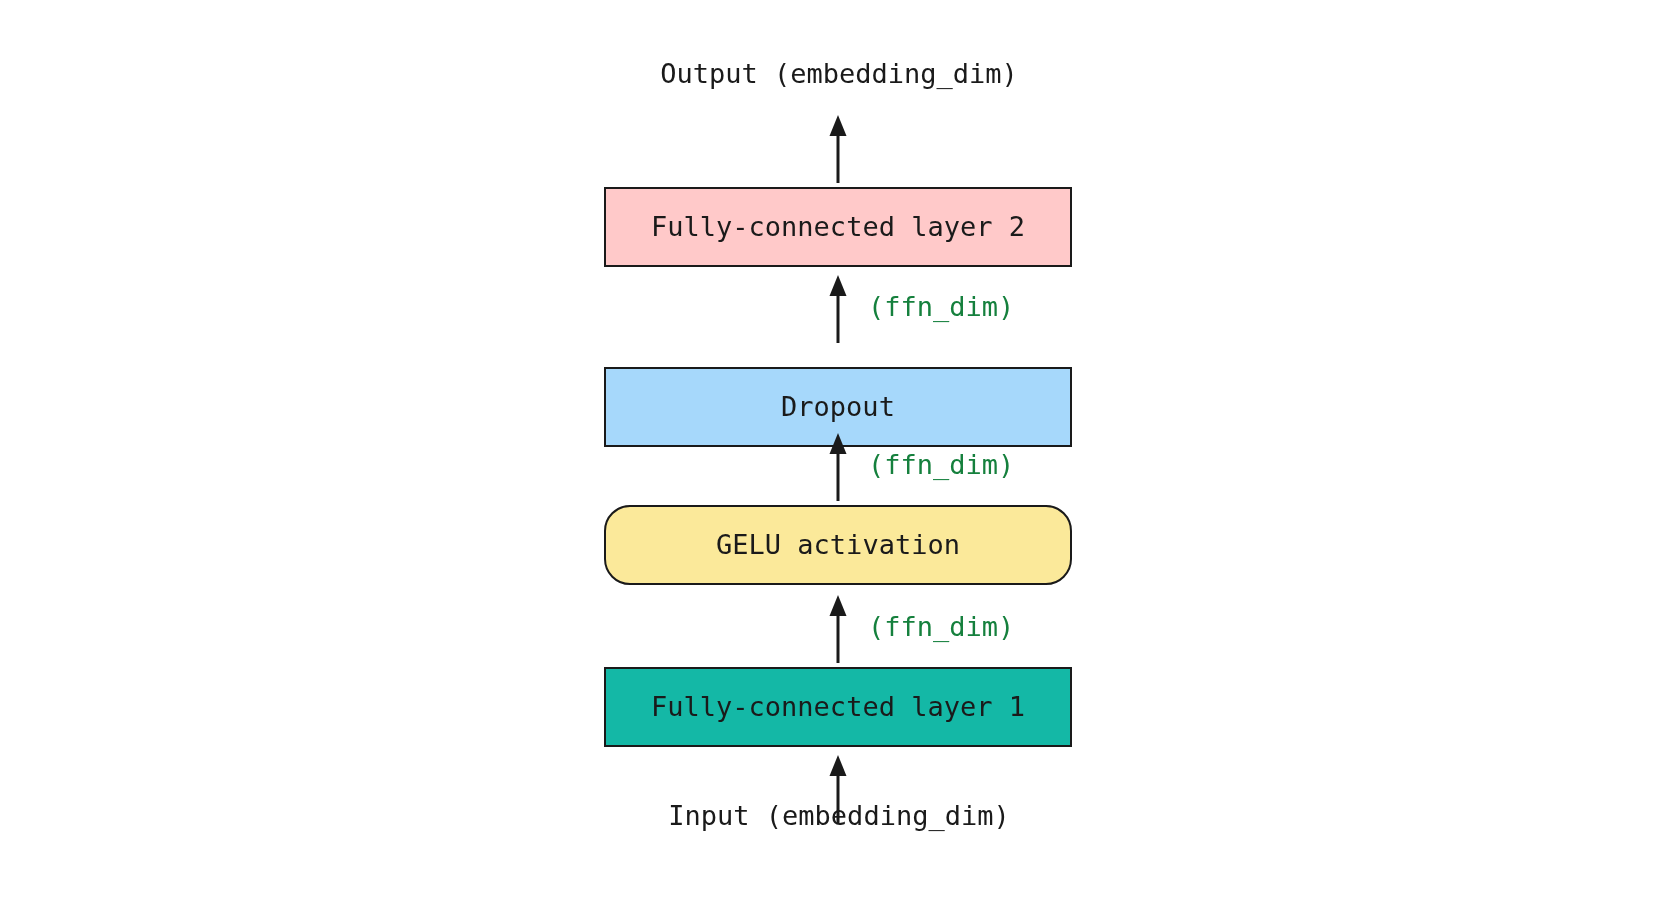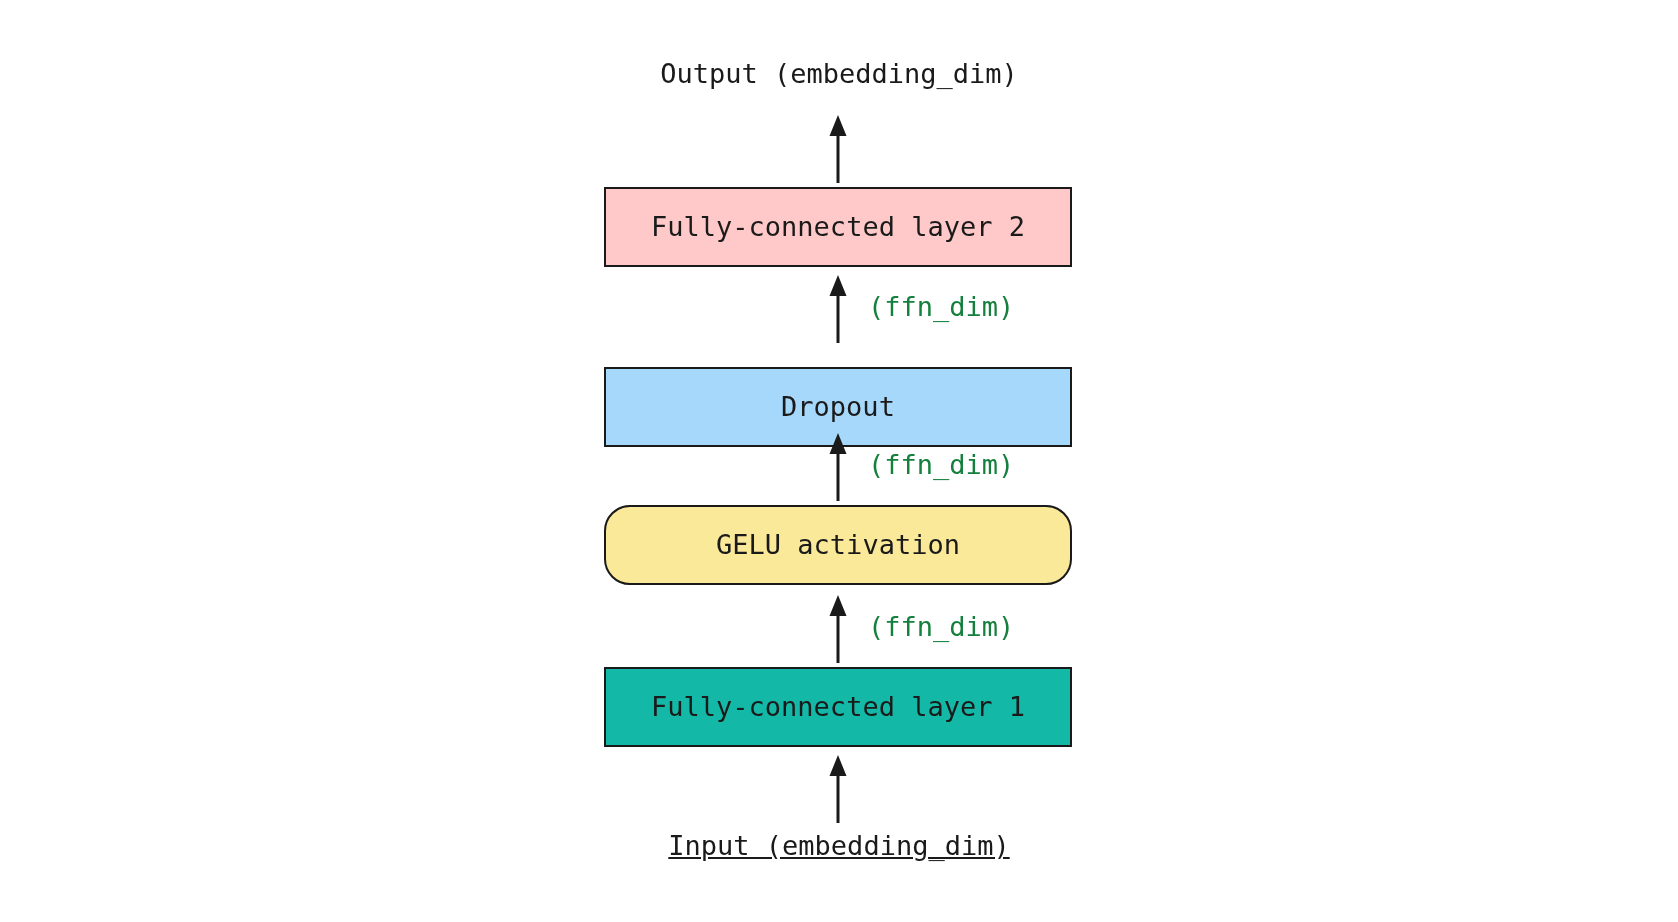--- a/index.html
+++ b/index.html
@@ -27,21 +27,21 @@
     left: 0;
     width: 1678px;
     text-align: center;
     font-size: 27px;
     line-height: 32px;
     color: #1a1a1a;
     letter-spacing: 0px;
     white-space: pre;
   }
   .io-label.output { top: 58px; }
-  .io-label.input  { top: 830px; text-decoration: underline; }
+  .io-label.input  { top: 800px; }
 
   
   .node {
     position: absolute;
     left: 604px;
     width: 468px;
     height: 80px;
     box-sizing: border-box;
     border: 2.5px solid #1a1a1a;
     display: flex;

